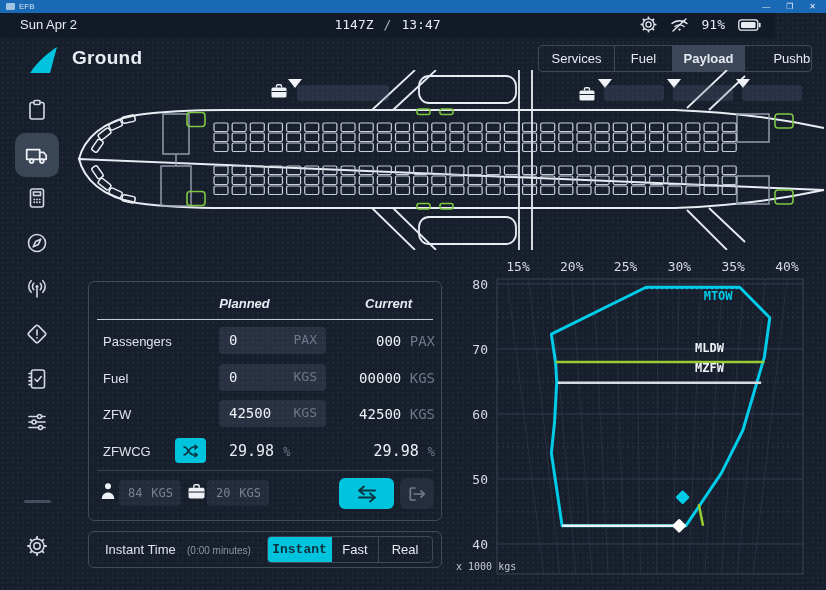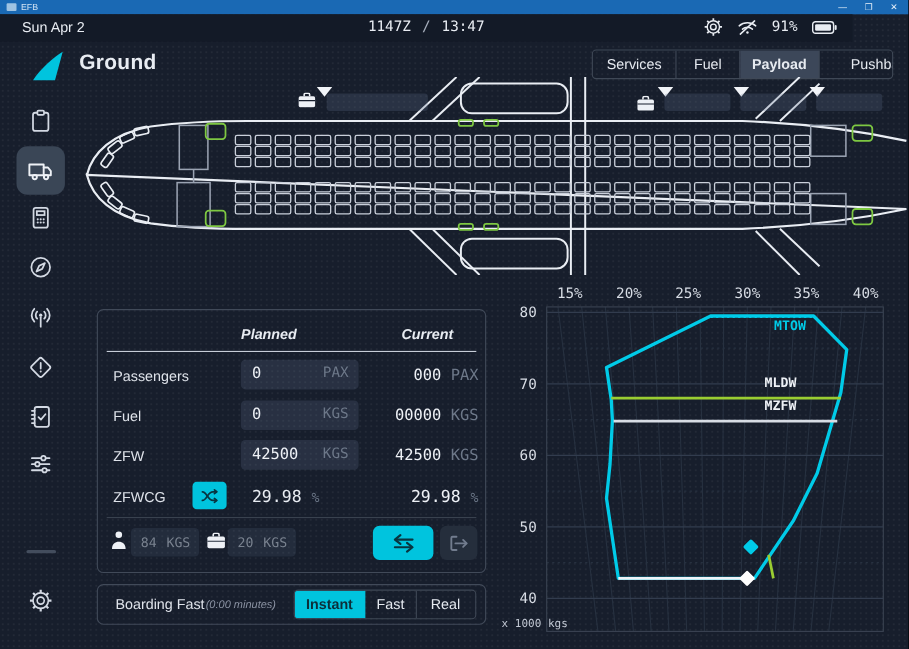--- a/index.html
+++ b/index.html
@@ -66,28 +66,28 @@
             background:rgba(124,144,180,0.12);color:#79828f;font-size:12px;}
   .mini-box .val{position:absolute;left:9px;top:6px;}
   .mini-box .unit{position:absolute;right:8px;top:6px;}
   #swap-btn{position:absolute;left:250px;top:196px;width:55px;height:31px;border-radius:6px;
             background:#00c4de;display:flex;align-items:center;justify-content:center;cursor:pointer;}
   #deboard-btn{position:absolute;left:311px;top:196px;width:34px;height:31px;border-radius:6px;
                background:#252e3c;display:flex;align-items:center;justify-content:center;cursor:pointer;}
   
   #boarding-card{left:88px;top:531px;width:354px;height:37px;}
   #boarding-card .bt-label{position:absolute;left:16px;top:10px;font-size:13px;color:#dfe3ea;}
-  #boarding-card .bt-sub{position:absolute;left:98px;top:13px;font-size:10px;color:#8b93a3;font-style:italic;}
+  #boarding-card .bt-sub{position:absolute;left:98px;top:13px;font-size:10px;color:#8b93a3;}
   #seg{position:absolute;left:178px;top:4px;width:166px;height:27px;display:flex;
        border:1px solid #3f4856;border-radius:4px;box-sizing:border-box;overflow:hidden;}
   .seg-btn{display:flex;align-items:center;justify-content:center;font-size:13px;color:#e6eaf0;
            border-right:1px solid #3f4856;box-sizing:border-box;cursor:pointer;}
   .seg-btn:last-child{border-right:none;}
   .seg-btn.active{background:#00c4de;color:#0c2f3a;font-weight:bold;border-right-color:#00c4de;}
-  .s1{width:64px;}.s2{width:47px;}.s3{width:52px;}
+  .s1{width:64px;font-family:Liberation Mono, monospace;}.s2{width:47px;}.s3{width:52px;}
   
   #cgchart{position:absolute;left:452px;top:253px;}
   #cgchart text{font-family:"DejaVu Sans Mono",monospace;}
 </style>
 </head>
 <body>
 <div id="app">
 
   <div id="titlebar">
     <span class="appicon"></span>
@@ -552,21 +552,21 @@
     <div id="deboard-btn">
       <svg width="20" height="18" viewBox="0 0 20 18" fill="none" stroke="#727c8e" stroke-width="1.7" stroke-linecap="round" stroke-linejoin="round">
         <path d="M8 3 H4.5 a1.2 1.2 0 0 0 -1.2 1.2 v9.6 a1.2 1.2 0 0 0 1.2 1.2 H8"></path>
         <line x1="7" y1="9" x2="17" y2="9"></line>
           <path d="M14 5.8 L17.2 9 L14 12.2"></path>
       </svg>
     </div>
   </div>
 
   <div id="boarding-card" class="card">
-    <span class="bt-label">Boarding Fast</span>
+    <span class="bt-label">Instant Time</span>
     <span class="bt-sub">(0:00 minutes)</span>
     <div id="seg">
       <div class="seg-btn s1 active">Instant</div>
       <div class="seg-btn s2">Fast</div>
       <div class="seg-btn s3">Real</div>
     </div>
   </div>
 
   <svg id="cgchart" width="370" height="332" viewBox="0 0 370 332">
       <line x1="55.24" y1="26" x2="91.555" y2="321" stroke="#273140" stroke-width="1"></line>

